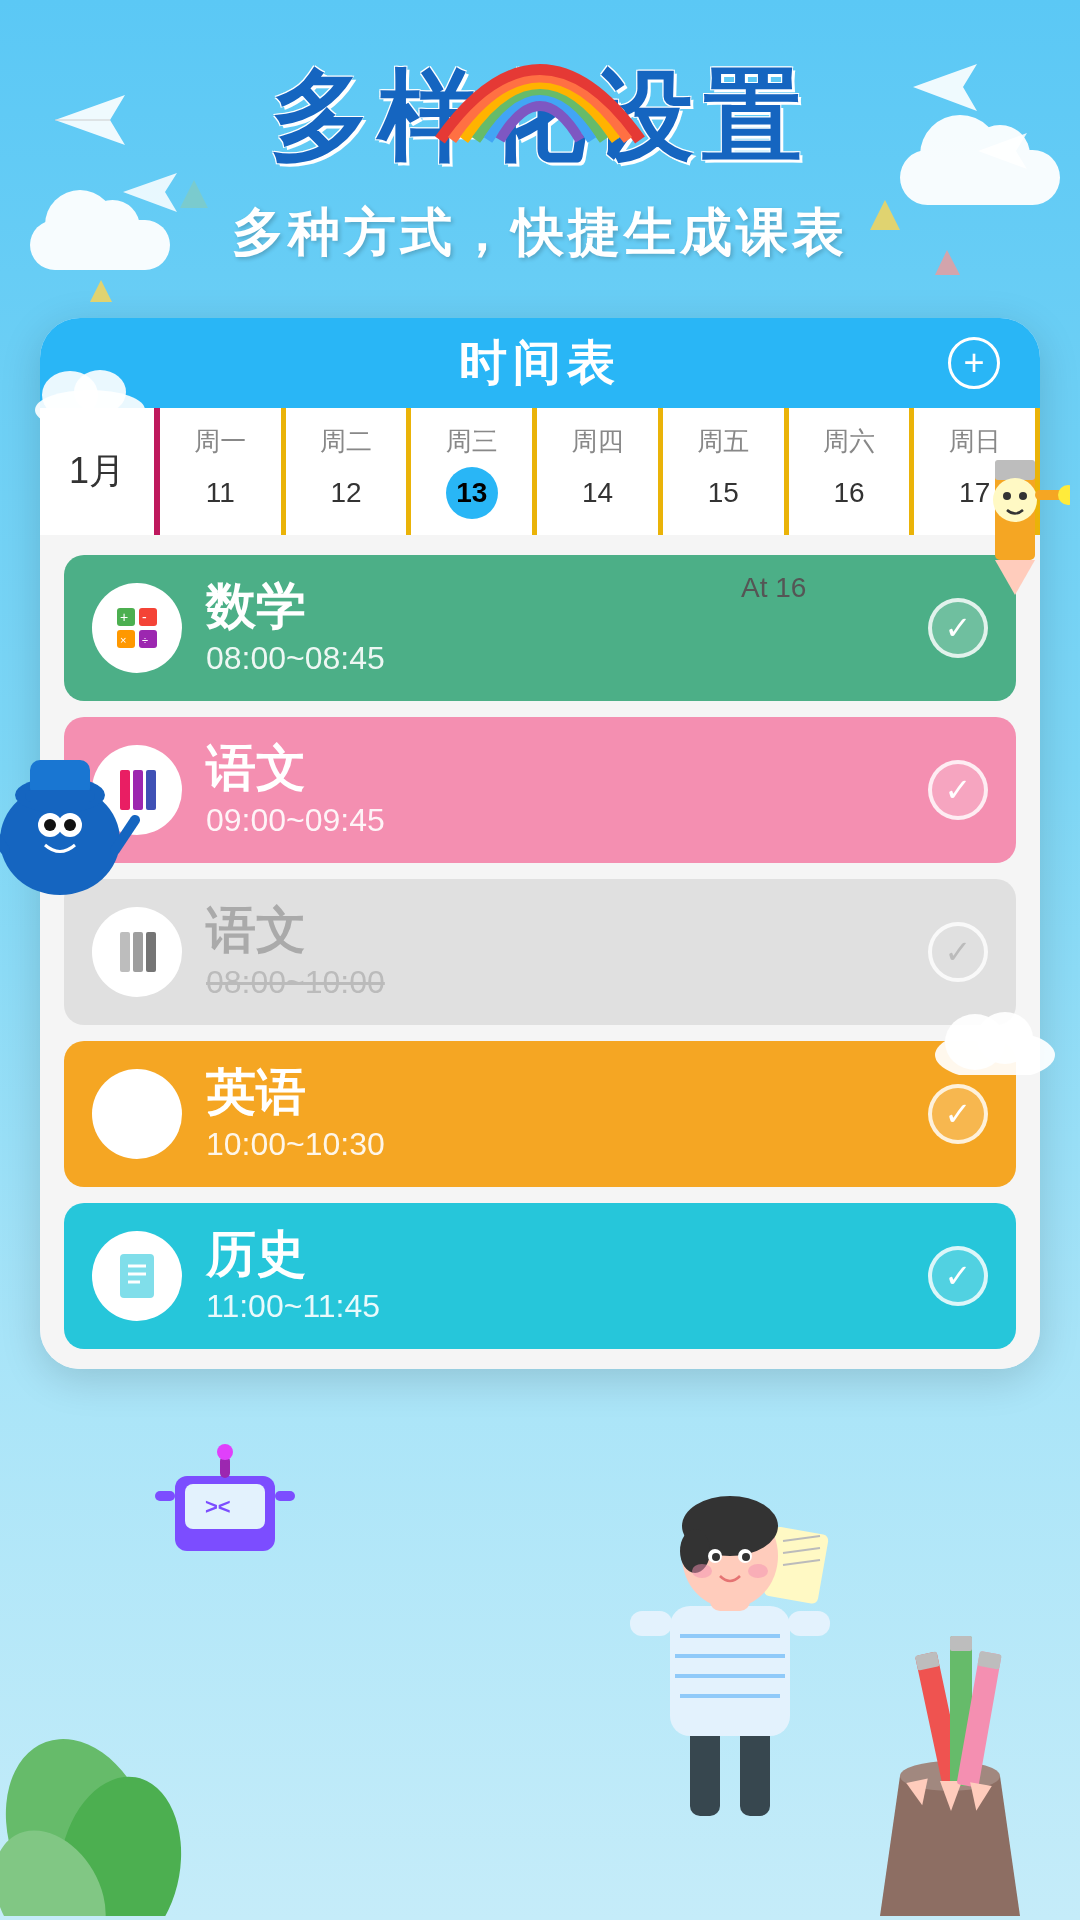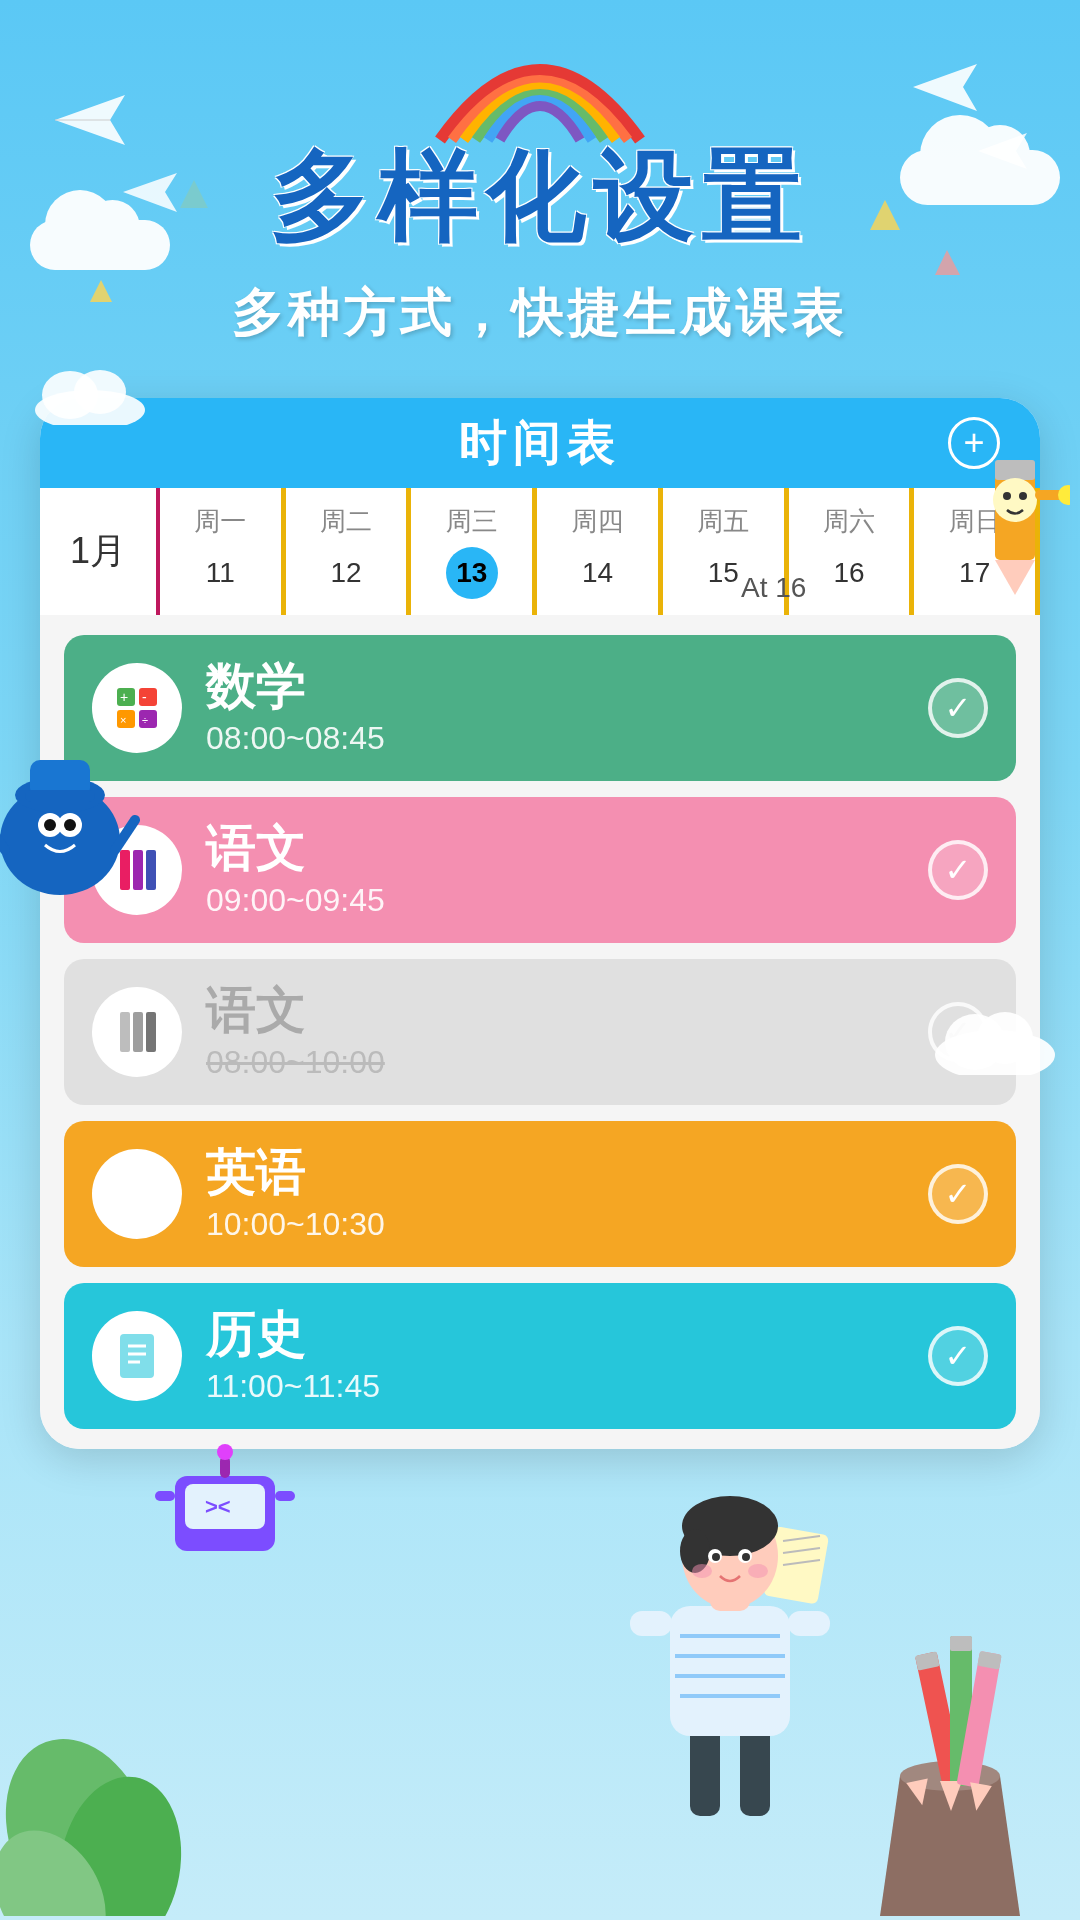--- a/index.html
+++ b/index.html
@@ -44,21 +44,20 @@
       width: 200px;
       height: 100px;
     }
 
     .main-title {
       font-size: 100px;
       font-weight: 900;
       color: #1565c0;
       text-shadow: 3px 3px 0 #fff, -1px -1px 0 #fff, 1px -1px 0 #fff, -1px 1px 0 #fff;
       letter-spacing: 8px;
-      margin-top: 80px;
       line-height: 1.1;
     }
 
     .sub-title {
       font-size: 52px;
       font-weight: 700;
       color: white;
       text-shadow: 2px 2px 4px rgba(0,0,0,0.2);
       margin-top: 28px;
       letter-spacing: 4px;
@@ -151,21 +150,21 @@
       display: flex;
       align-items: stretch;
     }
 
     .month-cell {
       background: white;
       padding: 36px 25px;
       display: flex;
       align-items: center;
       justify-content: center;
-      border-right: 4px solid #be185d;
+      border-right: 6px solid #be185d;
       min-width: 120px;
     }
 
     .month-label {
       font-size: 36px;
       color: #333;
       font-weight: 500;
     }
 
     .days-row {

